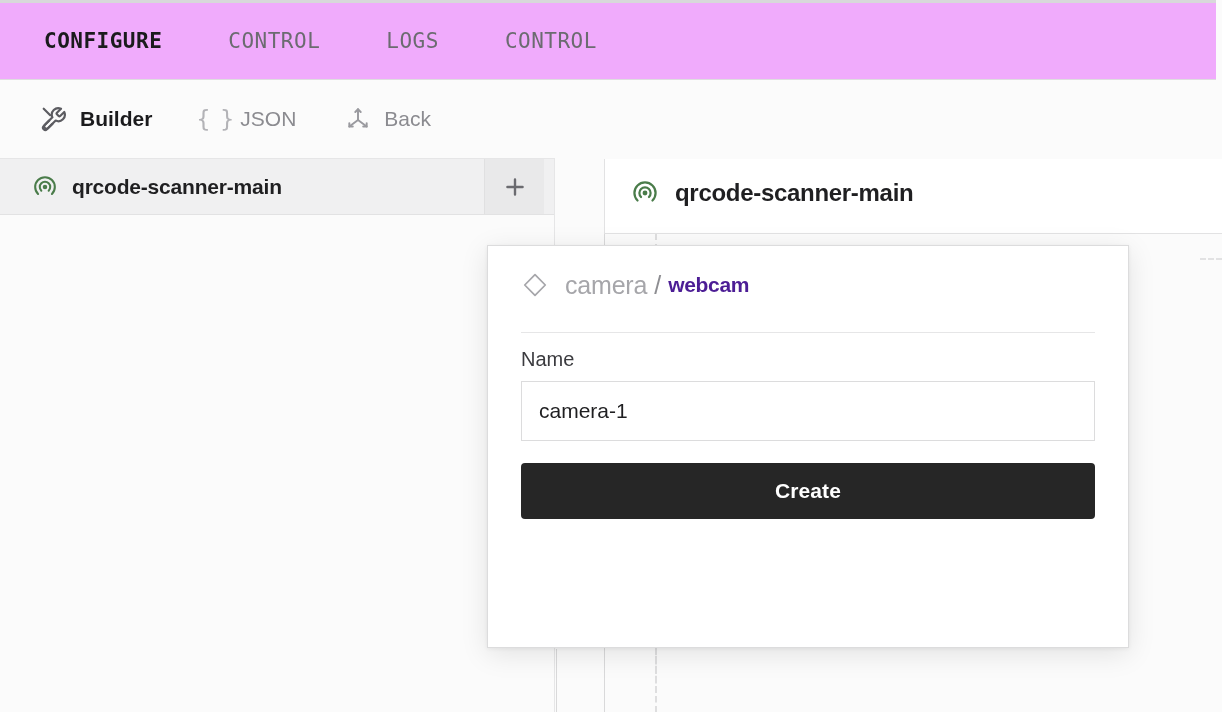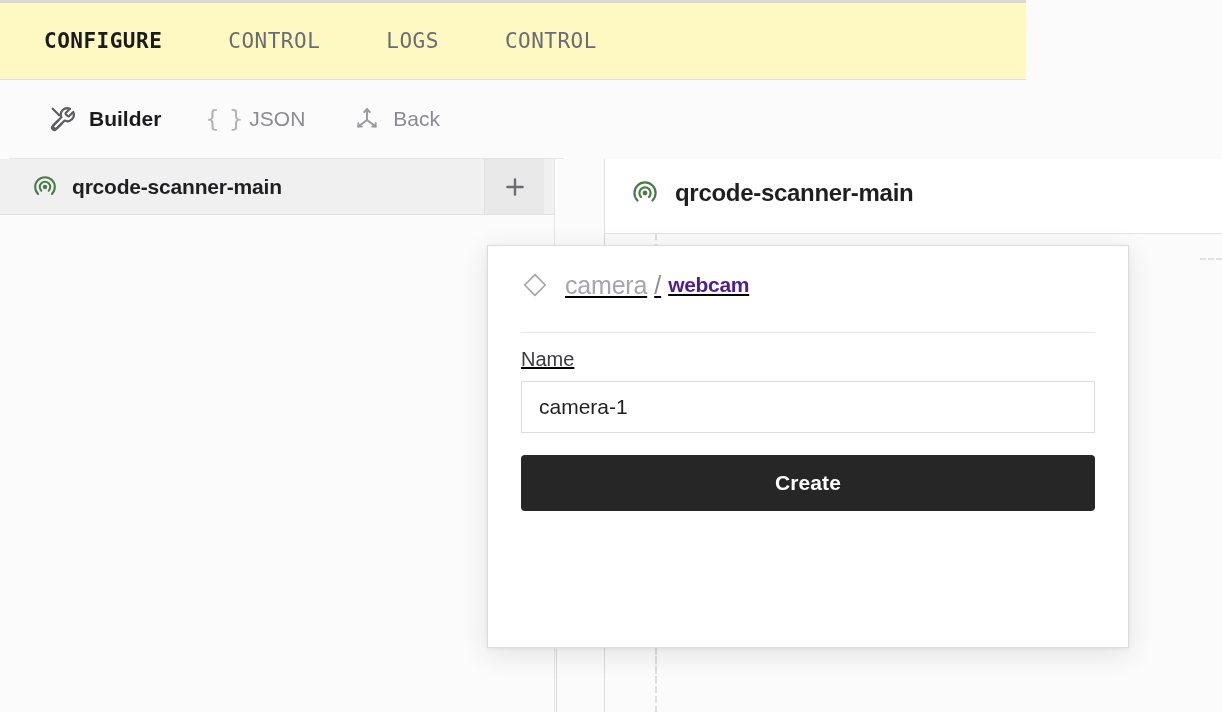--- a/index.html
+++ b/index.html
@@ -17,23 +17,23 @@
     position: relative;
     width: 1222px;
     height: 712px;
     background: #fbfbfb;
   }
 
   
   .topnav {
     position: absolute;
     left: 0; top: 0;
-    width: 1026px;
+    width: 1216px;
     height: 80px;
-    background: #fef9c3;
+    background: #f0abfc;
     border-top: 3px solid #d8d8da;
     border-bottom: 1px solid #dededf;
     display: flex;
     align-items: center;
     padding-left: 44px;
   }
   .topnav-item {
     font-family: "DejaVu Sans Mono", "Liberation Mono", monospace;
     font-size: 21px;
     letter-spacing: 0.5px;
@@ -43,21 +43,21 @@
     white-space: nowrap;
   }
   .topnav-item.active {
     color: #1b1b1d;
     font-weight: bold;
   }
 
   
   .subtabs {
     position: absolute;
-    left: 9px; top: 80px;
+    left: 0; top: 80px;
     width: 555px;
     height: 79px;
     background: #fbfbfb;
     border-bottom: 1px solid #e6e6e7;
     display: flex;
     align-items: center;
     padding-left: 40px;
   }
   .subtab {
     display: flex;
@@ -191,21 +191,21 @@
     height: 70px;
     border-bottom: 1px solid #e6e6e7;
     display: flex;
     align-items: center;
     padding-left: 33px;
     cursor: pointer;
   }
   .back-arrow { margin-right: 14px; display: block; flex: none; }
   .back-label { font-size: 21px; color: #6e6e73; }
 
-  .modal-body { padding: 0 33px; text-decoration: underline; }
+  .modal-body { padding: 0 33px; }
 
   .title-row {
     display: flex;
     align-items: center;
     height: 78px;
   }
   .title-row .diamond { margin-right: 16px; display: block; flex: none; }
   .title-type {
     font-size: 25px;
     color: #a6a6aa;
@@ -230,21 +230,21 @@
   }
 
   .field-label {
     font-size: 20px;
     color: #3b3b3f;
     margin-top: 15px;
     margin-bottom: 10px;
   }
   .text-input {
     width: 100%;
-    height: 52px;
+    height: 60px;
     border: 1px solid #dcdcdd;
     background: #ffffff;
     padding: 0 17px;
     font-family: "Liberation Sans", sans-serif;
     font-size: 21px;
     color: #1f1f21;
     outline: none;
     border-radius: 0;
   }
   .create-btn {

